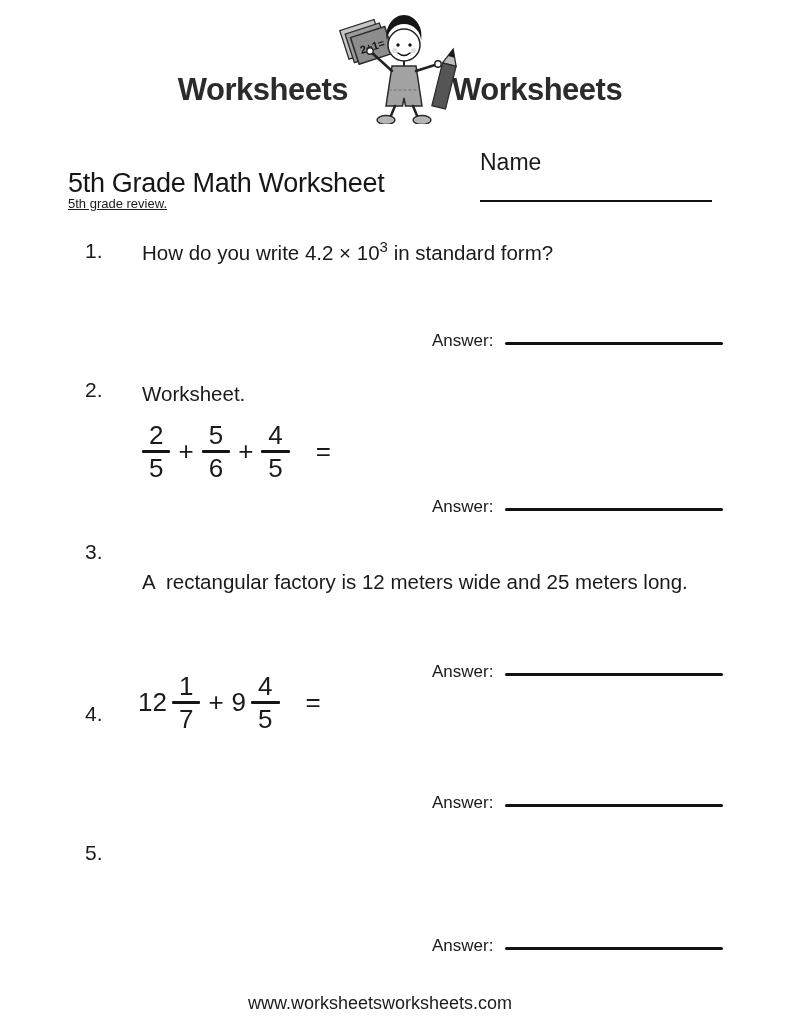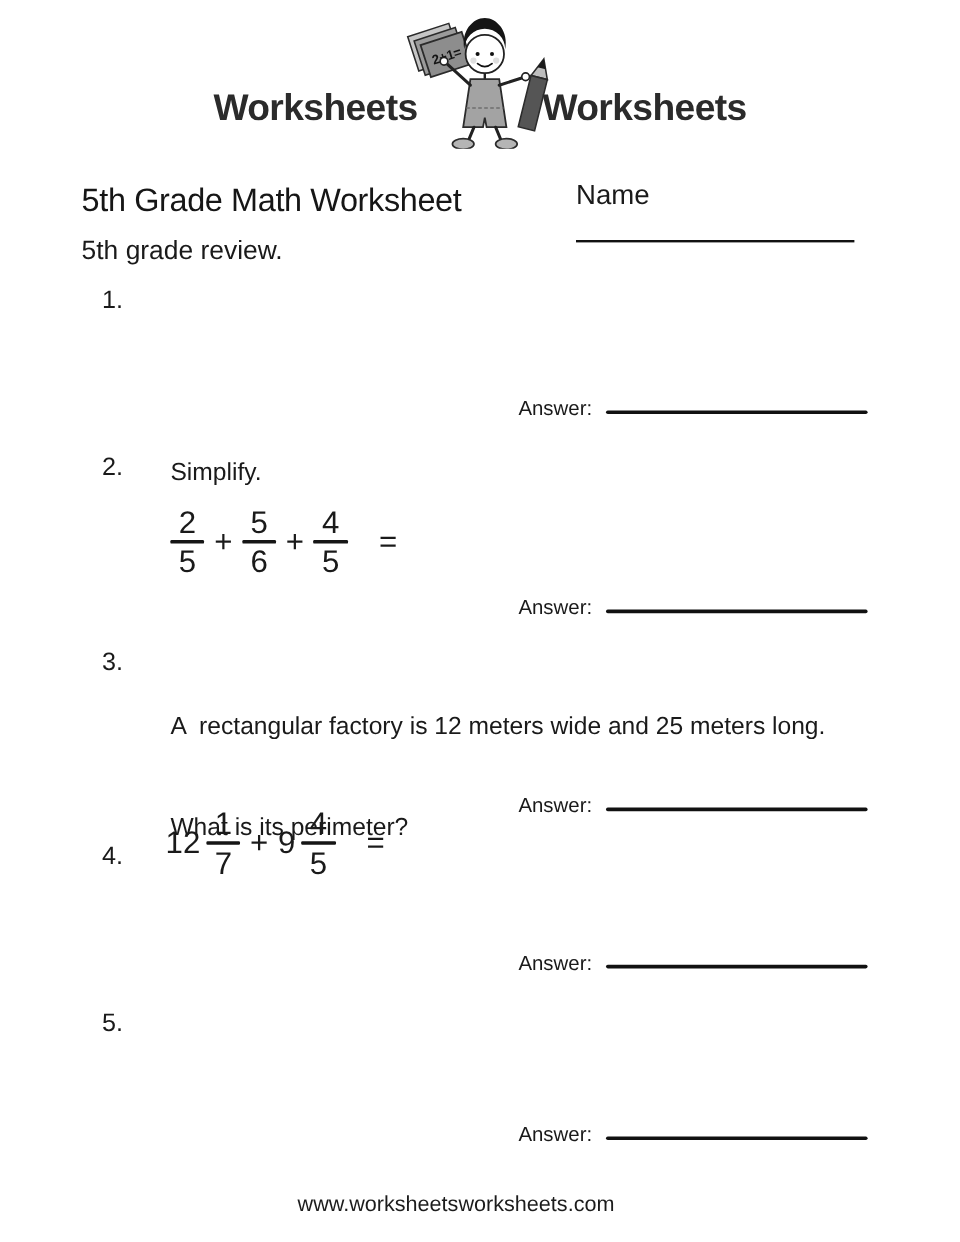--- a/index.html
+++ b/index.html
@@ -13,24 +13,24 @@
     position:absolute;top:6px;left:0;width:800px;height:118px;
     display:flex;justify-content:center;align-items:flex-end;
   }
   .logo-text{
     font-size:31px;font-weight:bold;color:#2b2b2b;letter-spacing:-0.5px;
     margin-bottom:16px;
     text-align:right;
   }
   .logo svg{margin:0 -16px;}
   
-  .title{position:absolute;left:68px;top:152px;font-size:27px;letter-spacing:-0.3px;color:#161616;}
+  .title{position:absolute;left:68px;top:168px;font-size:27px;letter-spacing:-0.3px;color:#161616;}
   .name-row{position:absolute;left:472px;top:149px;display:flex;align-items:baseline;font-size:23px;flex-direction:column;}
   .name-line{display:inline-block;width:232px;border-bottom:2px solid #111;margin-left:8px;height:24px;}
-  .subtitle{position:absolute;left:68px;top:196px;font-size:22px;}
+  .subtitle{position:absolute;left:68px;top:196px;font-size:13px;text-decoration:underline;}
   
   .qnum{position:absolute;left:85px;font-size:21px;}
   .qtext{position:absolute;left:142px;font-size:20.5px;line-height:28px;white-space:pre-wrap;}
   .sup{font-size:15px;position:relative;top:-8px;}
   
   .expr{position:absolute;display:flex;align-items:center;font-size:26px;}
   .frac{display:inline-flex;flex-direction:column;align-items:center;}
   .fnum,.fden{font-size:26px;line-height:30px;padding:0 7px;}
   .fbar{height:3px;background:#151515;align-self:stretch;border-radius:1px;}
   .op{margin:0 8px;}
@@ -93,28 +93,29 @@
   </div>
 
   <div class="title">5th Grade Math Worksheet</div>
   <div class="name-row">
     <span>Name</span>
     <span class="name-line"></span>
   </div>
   <div class="subtitle">5th grade review.</div>
 
   <div class="qnum" style="top:239px">1.</div>
+  <div class="qtext" style="top:239px"><span>How do you write 4.2 × 10</span><span class="sup">3</span><span> in standard form?</span></div>
 
   <div class="answer" style="top:331px">
     <span class="answer-label">Answer:</span>
     <span class="answer-line"></span>
   </div>
 
   <div class="qnum" style="top:378px">2.</div>
-  <div class="qtext" style="top:380px">Simplify.</div>
+  <div class="qtext" style="top:380px">Worksheet.</div>
   <div class="expr" style="top:420px;left:142px">
     <span class="frac">
       <span class="fnum">2</span>
       <span class="fbar"></span>
       <span class="fden">5</span>
     </span>
     <span class="op">+</span>
     <span class="frac">
       <span class="fnum">5</span>
       <span class="fbar"></span>
@@ -128,23 +129,22 @@
     </span>
     <span class="op eq">=</span>
   </div>
 
   <div class="answer" style="top:497px">
     <span class="answer-label">Answer:</span>
     <span class="answer-line"></span>
   </div>
 
   <div class="qnum" style="top:540px">3.</div>
-  <div class="qtext" style="top:536px;width:640px">
+  <div class="qtext" style="top:512px;width:640px">
     <div>A  rectangular factory is 12 meters wide and 25 meters long.</div>
-    <div>What is its perimeter?</div>
   </div>
 
   <div class="answer" style="top:662px">
     <span class="answer-label">Answer:</span>
     <span class="answer-line"></span>
   </div>
 
   <div class="qnum" style="top:702px">4.</div>
   <div class="expr" style="top:671px;left:138px">
     <span class="mixed">

